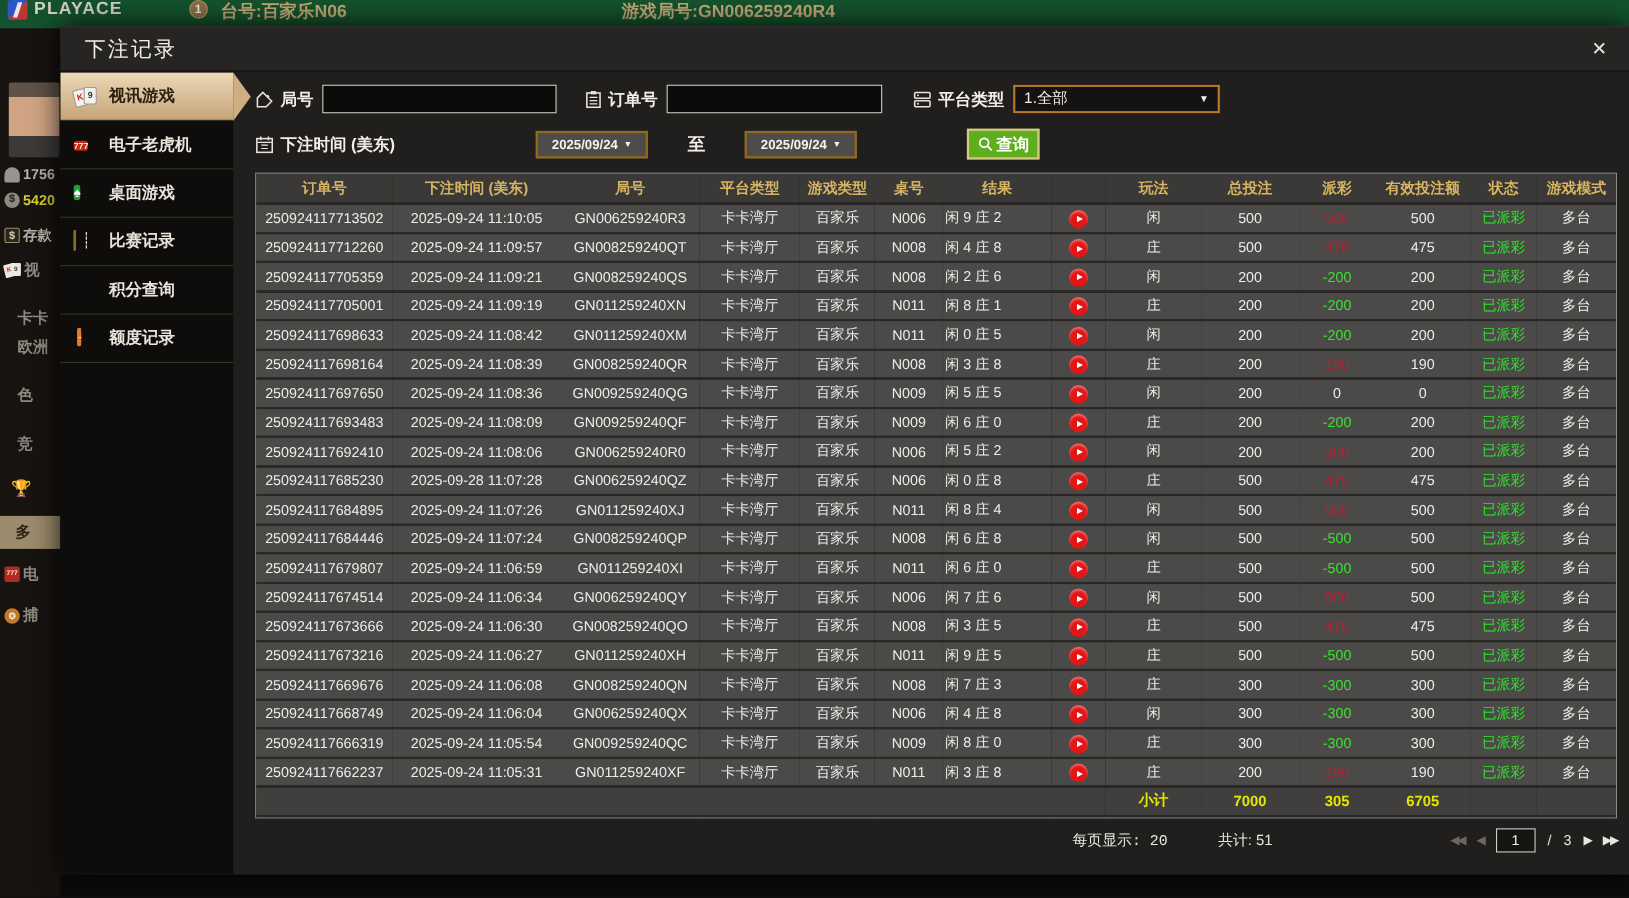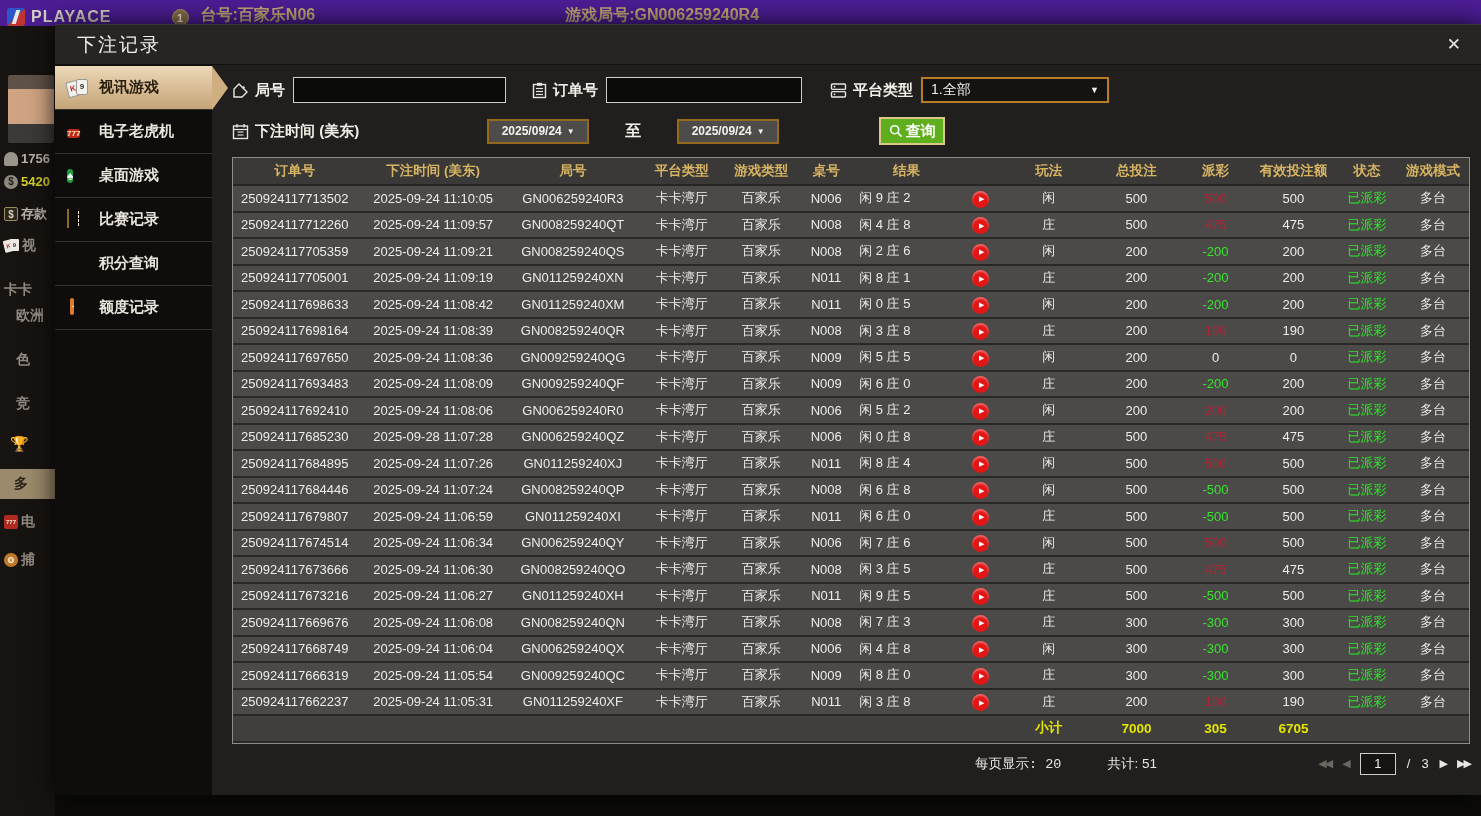--- a/index.html
+++ b/index.html
@@ -2,21 +2,21 @@
 <html><head>
 <meta charset="utf-8">
 <style>
   * { margin:0; padding:0; box-sizing:border-box; }
   html,body { width:1481px; height:816px; overflow:hidden; background:#0c0b0a;
     font-family:"Liberation Sans","DejaVu Sans",sans-serif; }
   .abs { position:absolute; }
 
   
   #stage { position:relative; width:1481px; height:816px; }
-  #bg-topbar { left:0; top:0; width:1481px; height:26px; background:#4c1d95; display:flex; align-items:flex-end; z-index:1;}
+  #bg-topbar { left:0; top:0; width:1481px; height:26px; background:#14532d; display:flex; align-items:flex-start; z-index:1;}
   .logo-ic { width:18px; height:18px; margin:0 6px 0 7px; border-radius:3px;
     background:linear-gradient(135deg,#2d56c8 48%,#c23432 52%); position:relative;}
   .logo-ic::after{content:"";position:absolute;left:7px;top:2px;width:4px;height:14px;background:#e8e8e8;transform:skewX(-18deg);}
   .brand { color:#d7d2c6; font-weight:bold; font-size:16px; letter-spacing:1px; margin-right:60px;}
   .tbadge { width:17px;height:17px;border-radius:50%;background:#8a6f4a;color:#f2e8d6;font-size:11px;font-weight:bold;
     display:flex;align-items:center;justify-content:center;margin-right:12px;border:1px solid #b39362;}
   .bartxt { color:#c3a876; font-weight:bold; font-size:16px; }
   #round-label { margin-left:250px; }
 
   #bg-road { left:55px; top:26px; width:710px; height:15px; background:#b7b7b5; z-index:1; display:flex; align-items:center;}
@@ -208,21 +208,21 @@
       <span>存款</span>
     </div>
     <div class="strip-row" style="margin-top:14px">
       <span class="strip-cards">
           <i>K</i>
           <i>9</i>
         </span>
       <span class="lbl-dim">视</span>
     </div>
     <div class="strip-row" style="margin-top:26px">
-      <span class="lbl-dim" style="">卡卡</span>
+      <span class="lbl-dim" style="margin-left:12px">卡卡</span>
     </div>
     <div class="strip-row" style="">
       <span class="lbl-dim" style="margin-left:12px">欧洲</span>
     </div>
     <div class="strip-row" style="margin-top:26px">
       <span class="lbl-dim" style="margin-left:12px">色</span>
     </div>
     <div class="strip-row" style="margin-top:26px">
       <span class="lbl-dim" style="margin-left:12px">竞</span>
     </div>

